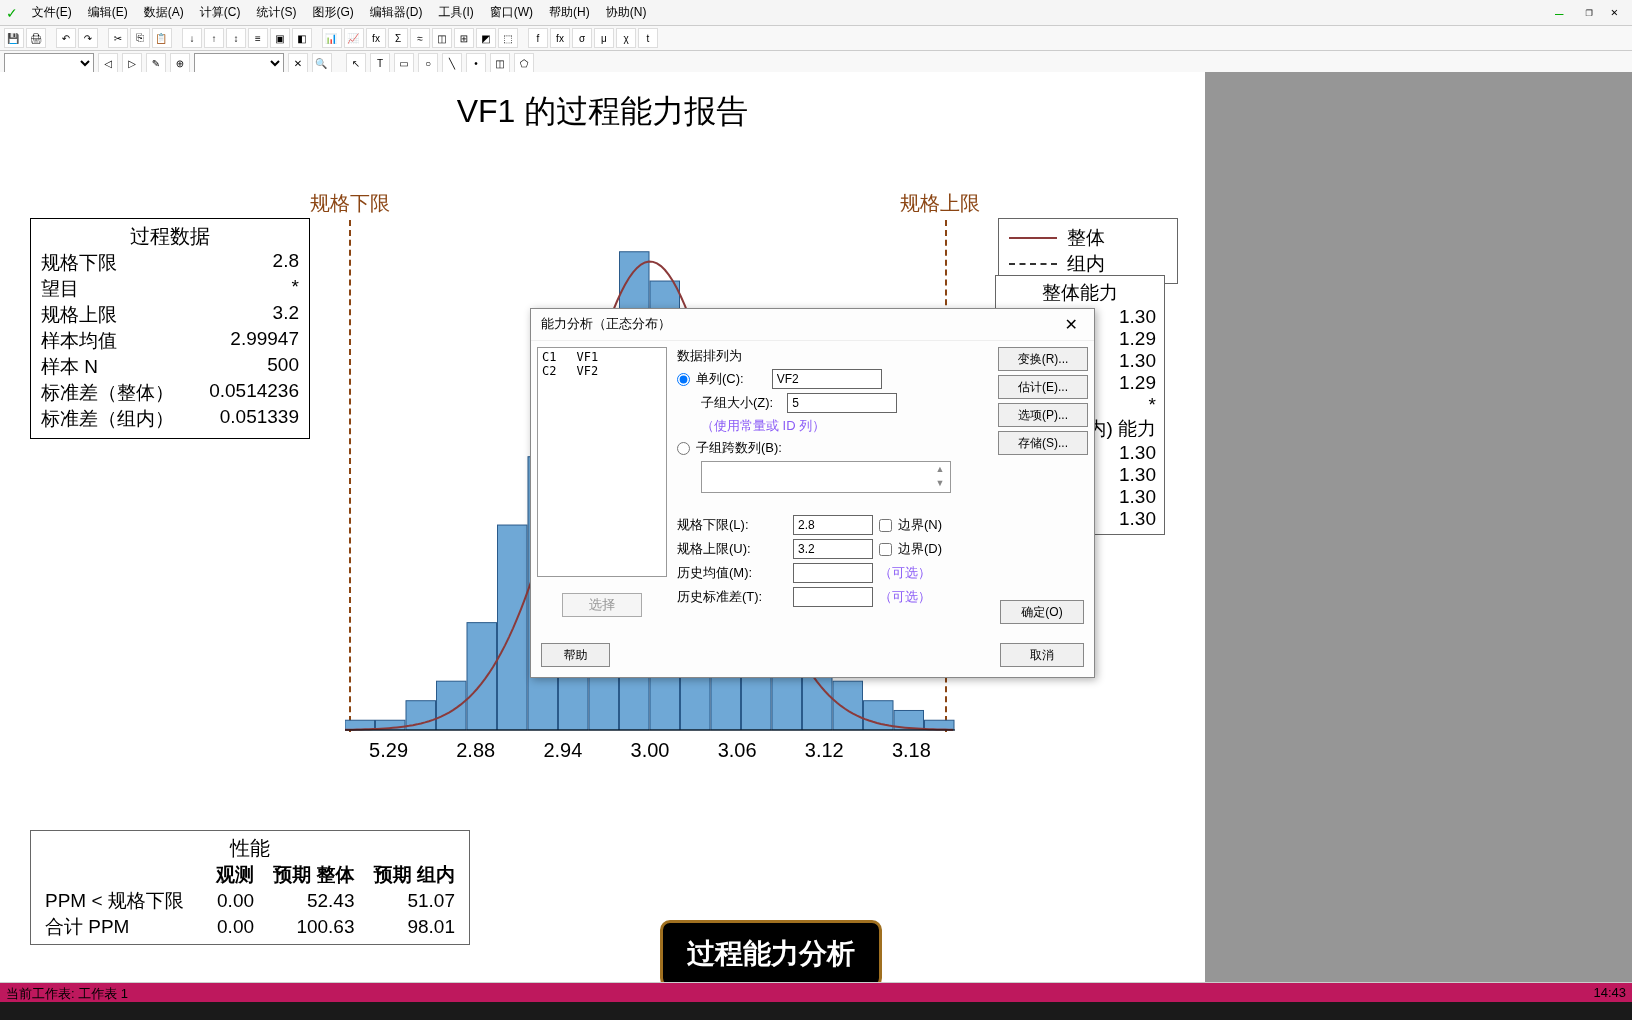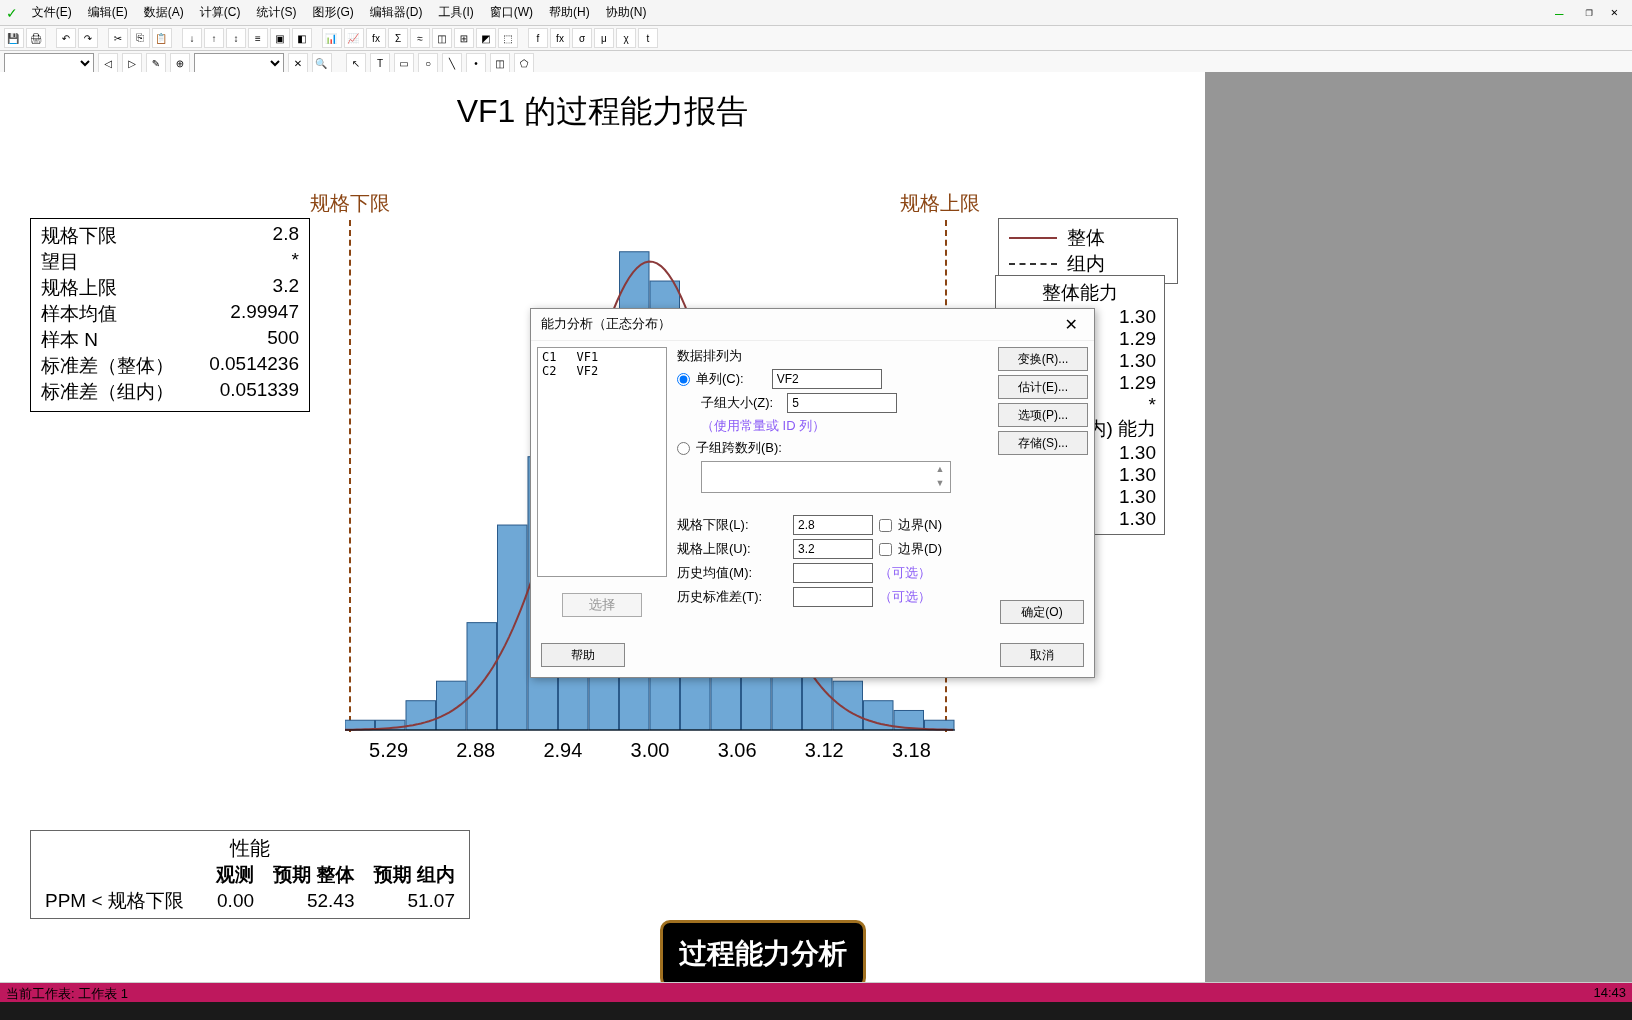--- a/index.html
+++ b/index.html
@@ -143,21 +143,21 @@
 .perf-box table { width: 100%; border-collapse: collapse; font-size: 19px; }
 .perf-box th, .perf-box td { text-align: right; padding: 0 4px; }
 .perf-box td:first-child, .perf-box th:first-child { text-align: left; }
 
 .subtitle-badge {
   position: absolute; top: 920px; left: 660px;
   background: #000; color: #fff;
   border: 3px solid #a07020;
   border-radius: 10px;
   font-size: 28px; font-weight: bold;
-  padding: 12px 16px;
+  padding: 12px 24px;
 }
 
 .statusbar {
   position: absolute; bottom: 18px; left: 0; right: 0;
   height: 20px; background: #be185d;
   border-top: 1px solid #ccc;
   font-size: 13px;
   padding: 2px 6px;
   display: flex; justify-content: space-between;
 }
@@ -309,20 +309,21 @@
 <div class="gray-side"></div>
 
 <div class="report-area">
   <div class="report-title">VF1 的过程能力报告</div>
 </div>
 
 <div class="spec-lsl">规格下限</div>
 <div class="spec-usl">规格上限</div>
 
 <div class="process-data">
+  <div class="hdr">过程数据</div>
   <div class="row">
       <span>规格下限</span>
       <span>2.8</span>
     </div>
   <div class="row">
       <span>望目</span>
       <span>*</span>
     </div>
   <div class="row">
       <span>规格上限</span>
@@ -438,20 +439,26 @@
       <th>观测</th>
       <th>预期 整体</th>
       <th>预期 组内</th>
     </tr>
     <tr>
       <td>PPM &lt; 规格下限</td>
       <td>0.00</td>
       <td>52.43</td>
       <td>51.07</td>
     </tr>
+    <tr>
+      <td>合计 PPM</td>
+      <td>0.00</td>
+      <td>100.63</td>
+      <td>98.01</td>
+    </tr>
   </tbody>
     </table>
 </div>
 
 <div class="subtitle-badge">过程能力分析</div>
 
 <div class="dialog">
   <div class="dialog-title">
     <span>能力分析（正态分布）</span>
     <span class="dialog-close">✕</span>
@@ -524,21 +531,21 @@
       </div>
     </div>
     <div class="btn-col">
       <button class="dlg-btn">变换(R)...</button>
       <button class="dlg-btn">估计(E)...</button>
       <button class="dlg-btn">选项(P)...</button>
       <button class="dlg-btn">存储(S)...</button>
     </div>
   </div>
   <div class="dialog-bottom">
-    <button class="dlg-btn" style="width:84px">帮助</button>
+    <button class="dlg-btn" style="width:69px">帮助</button>
     <div class="rbtns">
       <button class="dlg-btn">确定(O)</button>
       <button class="dlg-btn">取消</button>
     </div>
   </div>
 </div>
 
 <div class="statusbar">
   <span>当前工作表: 工作表 1</span>
   <span>14:43</span>

